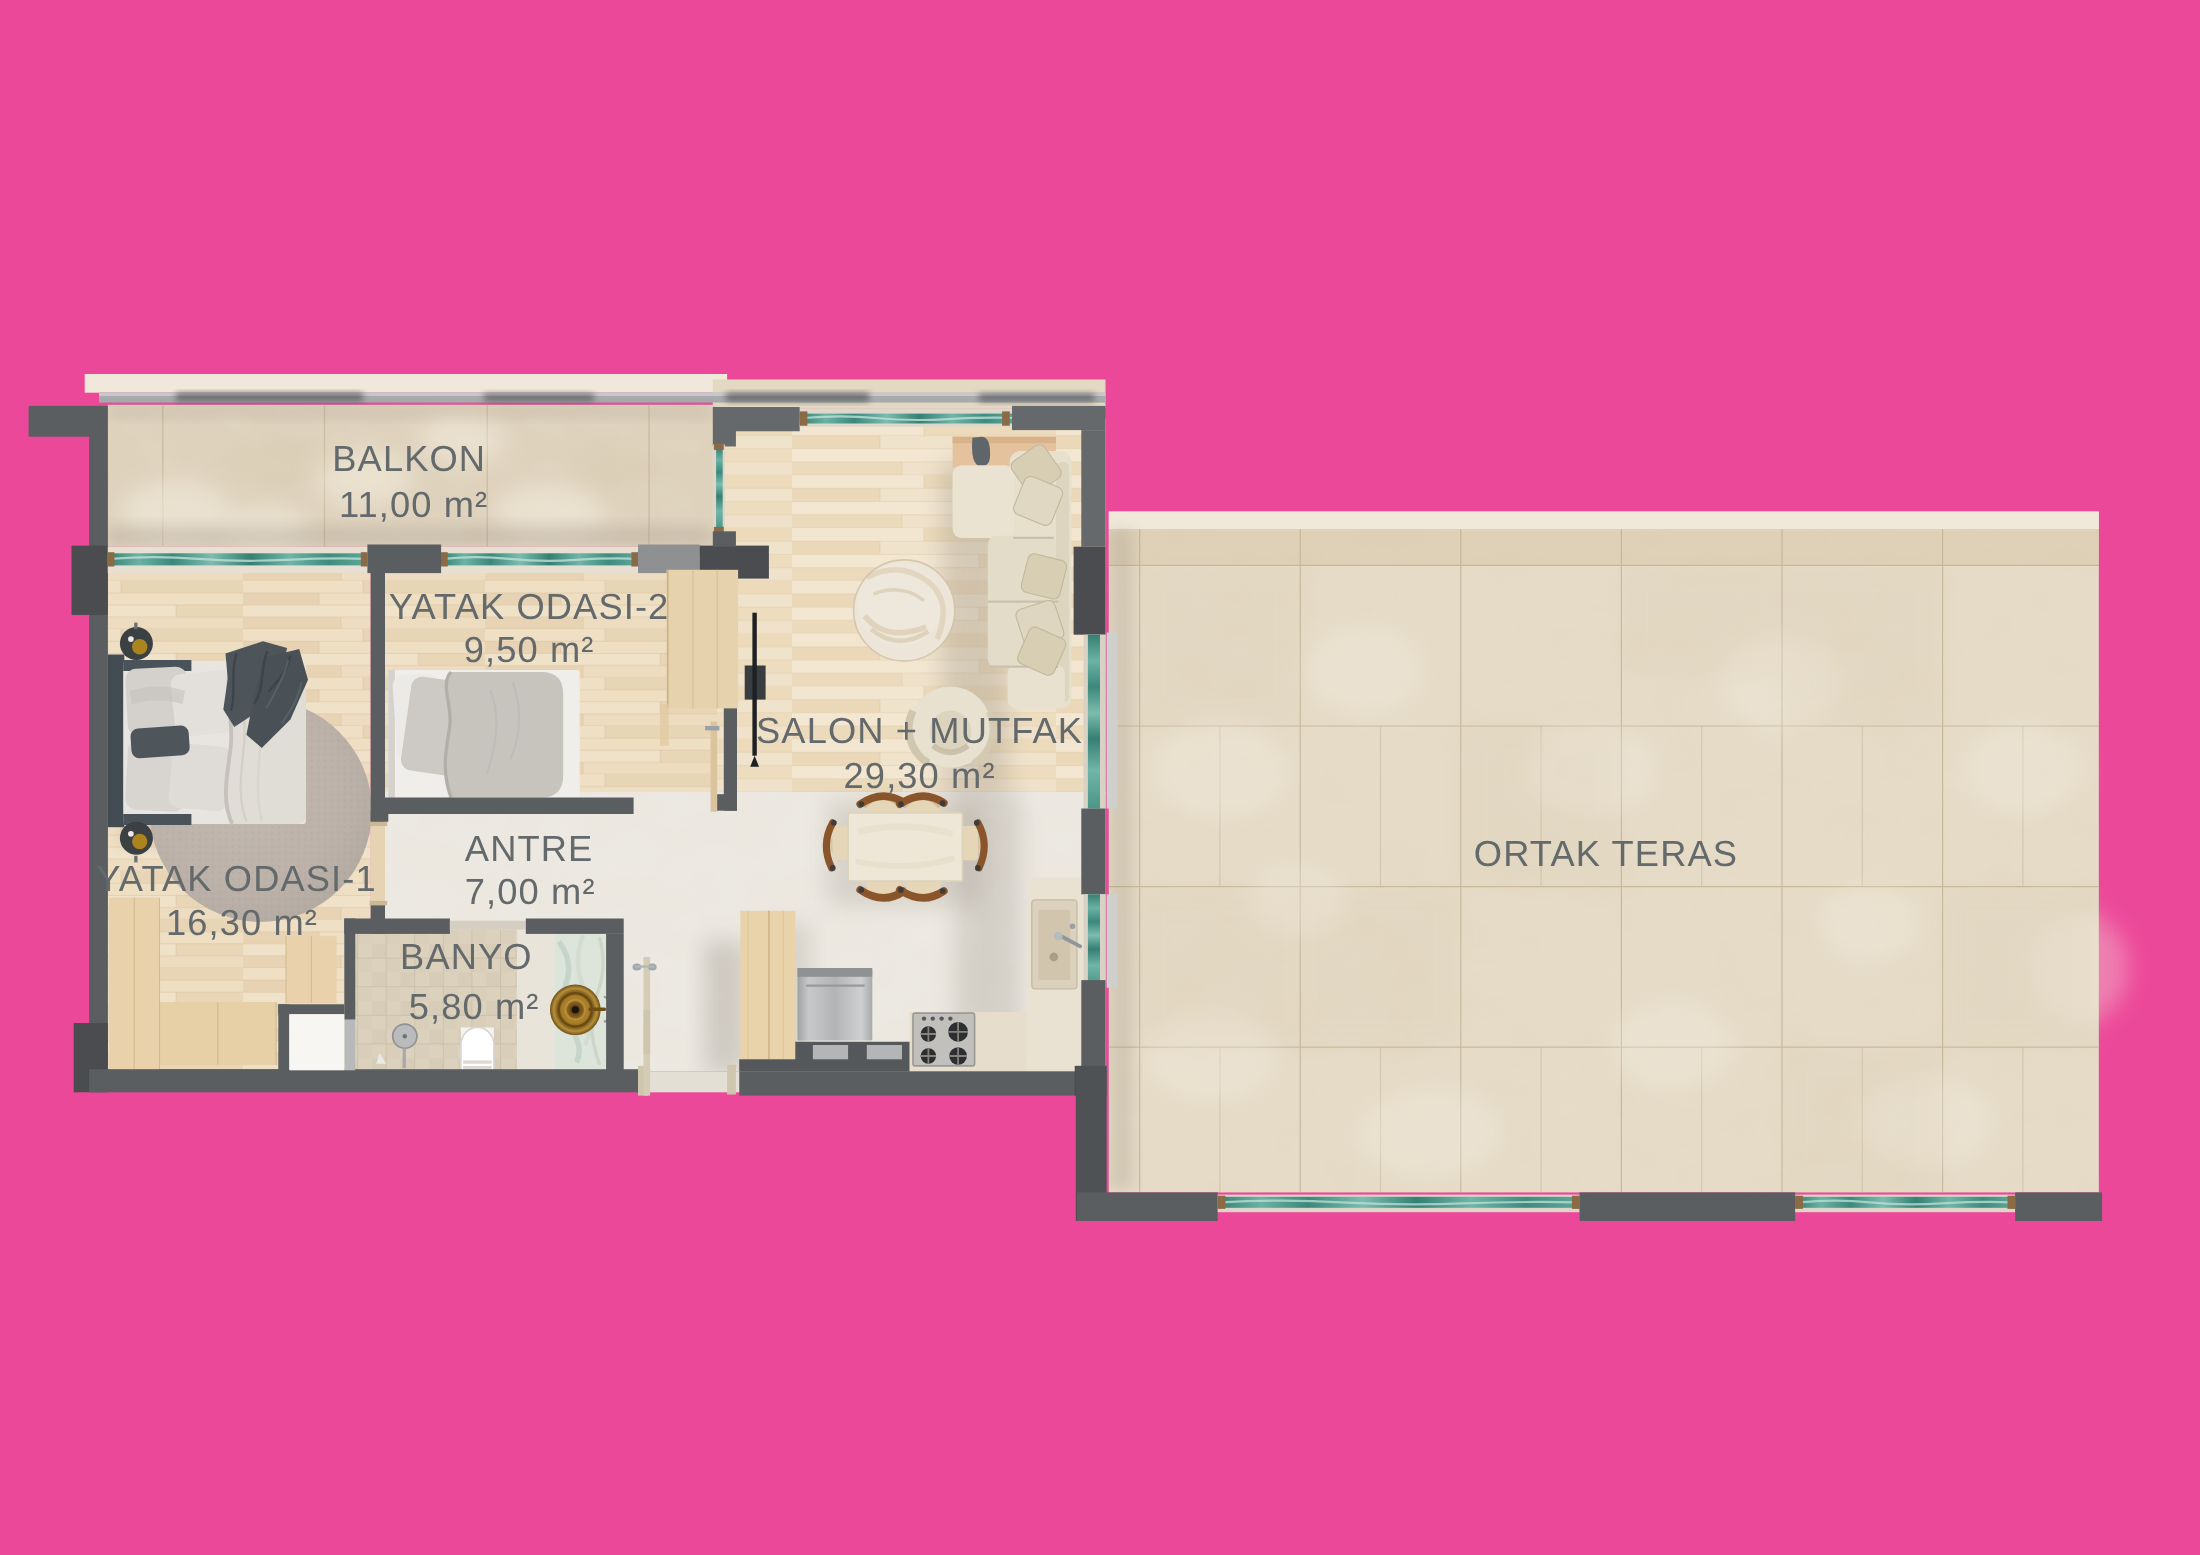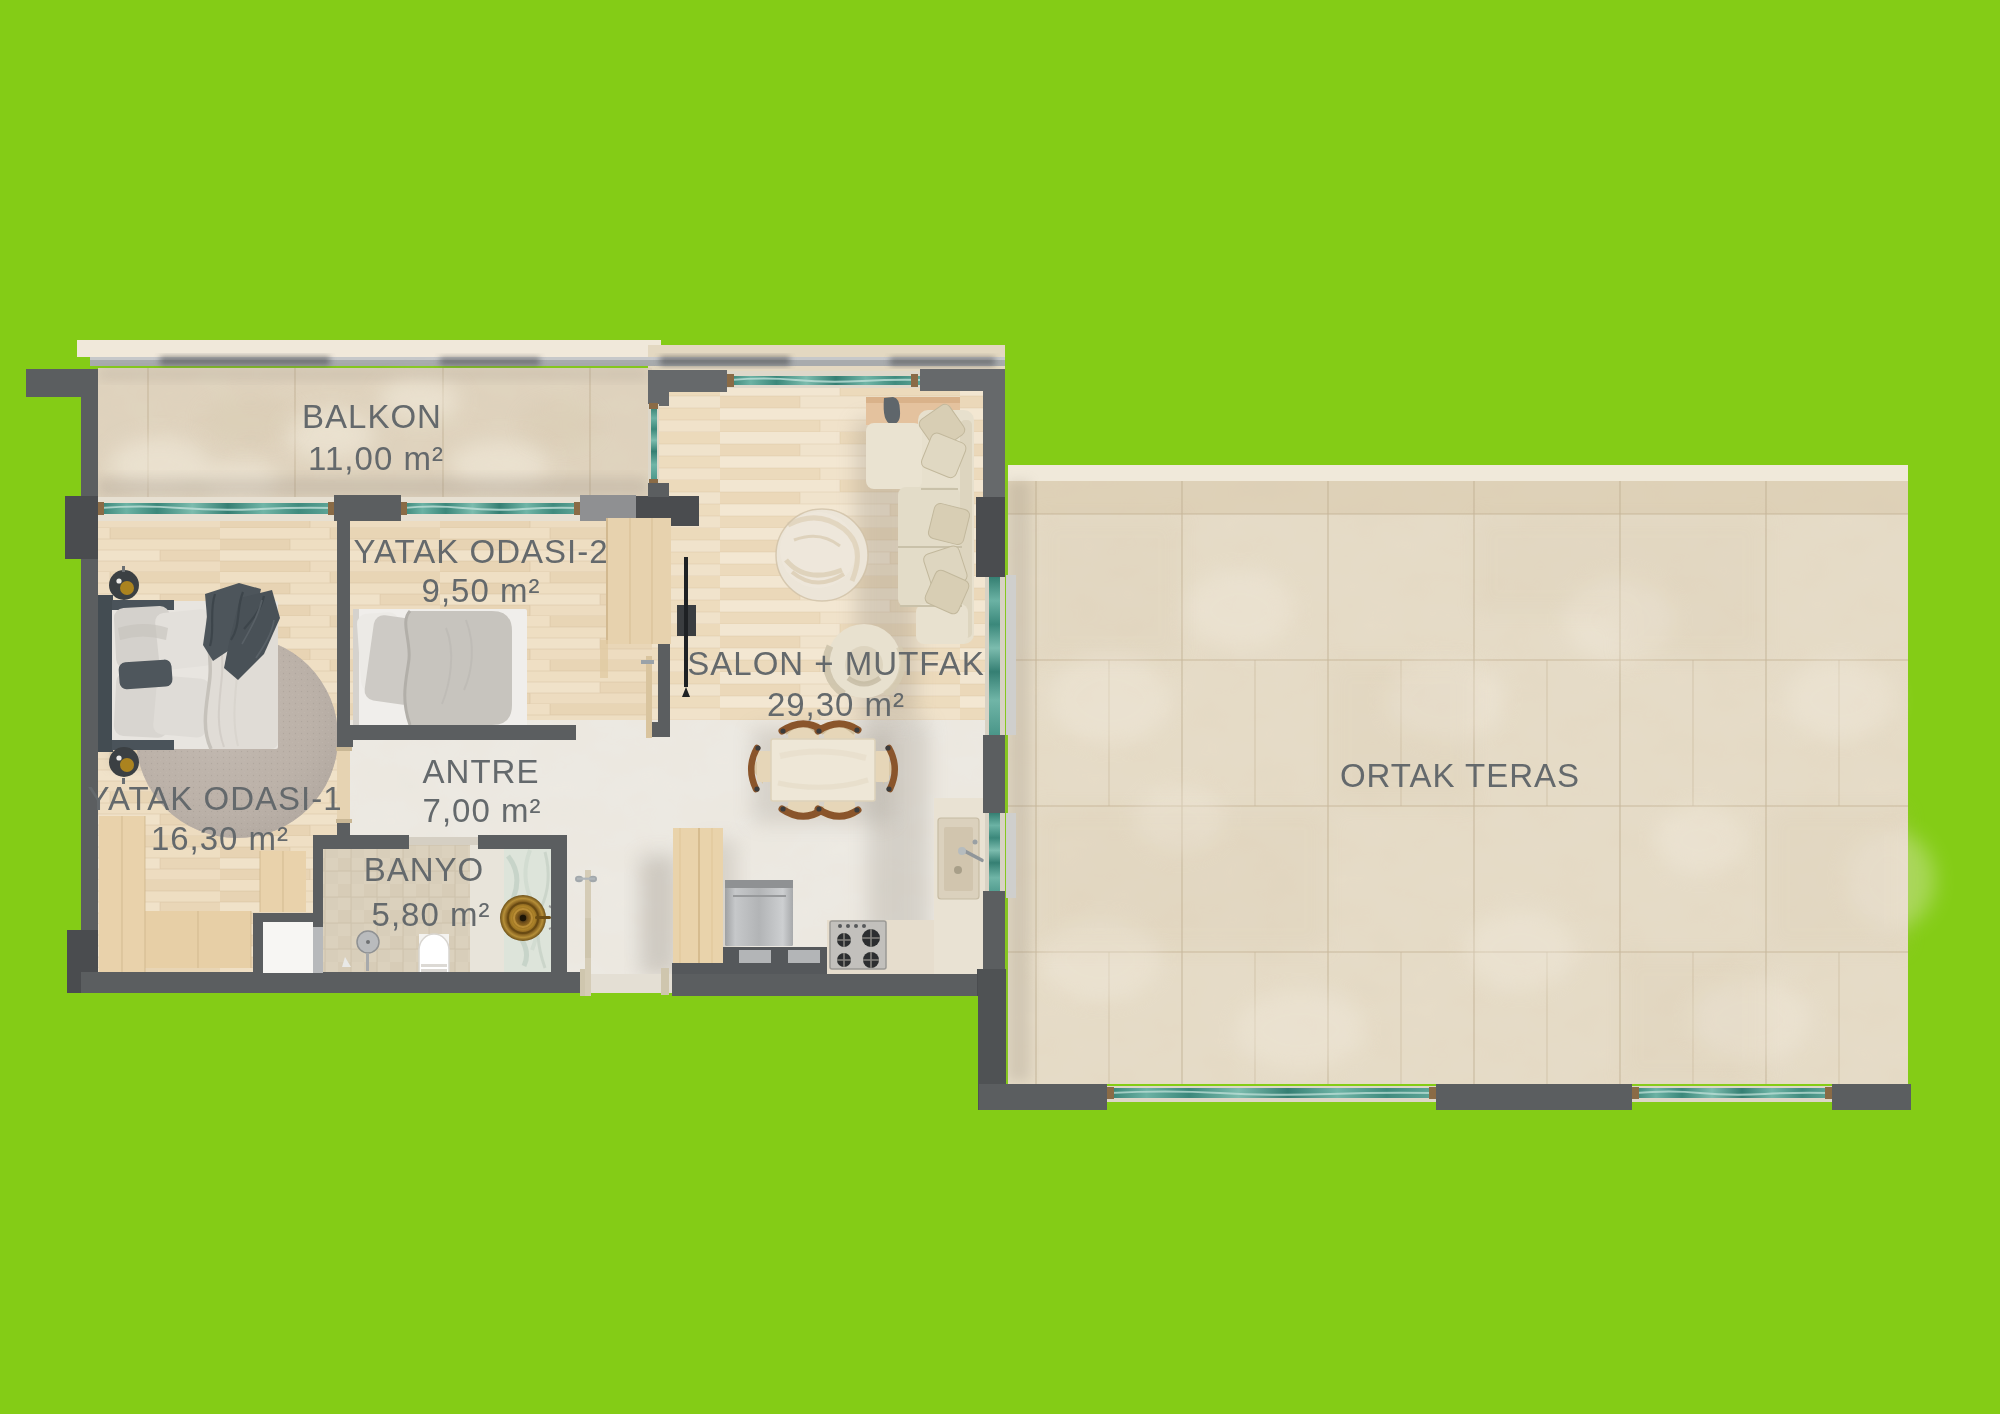--- a/index.html
+++ b/index.html
@@ -1,16 +1,16 @@
 <!DOCTYPE html>
 <html><head>
 <meta charset="utf-8">
 <style>
 html,body{margin:0;padding:0;background:#ffffff;}
-#page{position:relative;width:2000px;height:1414px;background:#84cc16;overflow:hidden;}
+#page{position:relative;width:2000px;height:1414px;background:#ec4899;overflow:hidden;}
 text{font-family:"Liberation Sans", sans-serif;fill:#64696c;}
 .room{font-size:33px;letter-spacing:1px;}
 </style>
 </head>
 <body>
 <div id="page">
 <svg width="2000" height="1414" viewBox="0 0 2000 1414">
 <defs>
 <linearGradient id="rail" x1="0" y1="0" x2="1" y2="0">
  <stop offset="0" stop-color="#b9bbbd"></stop>

